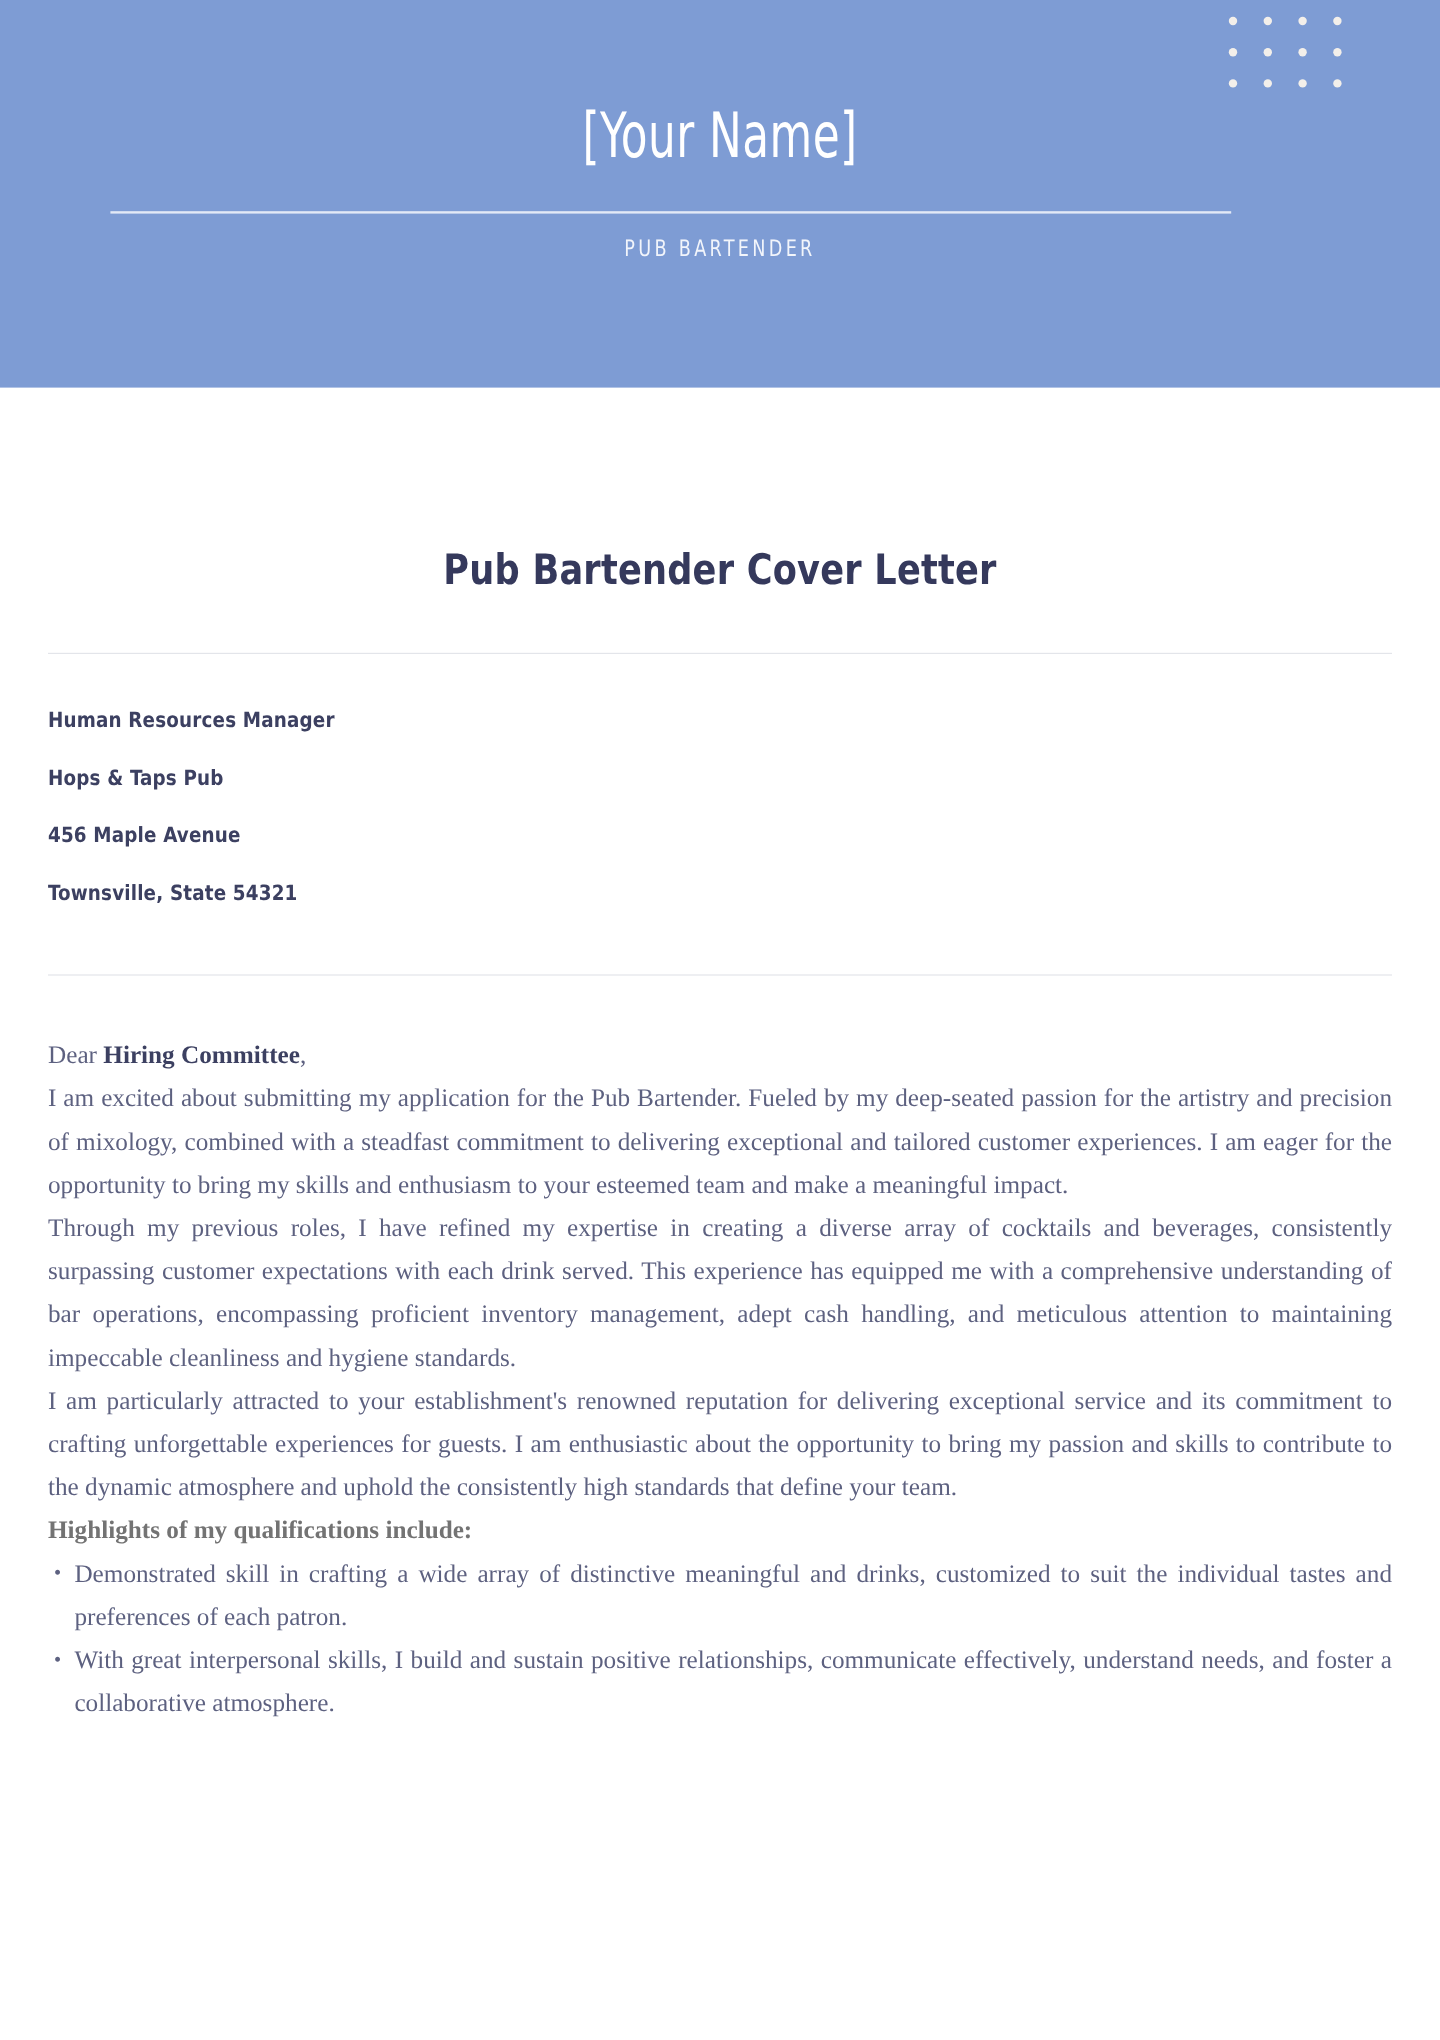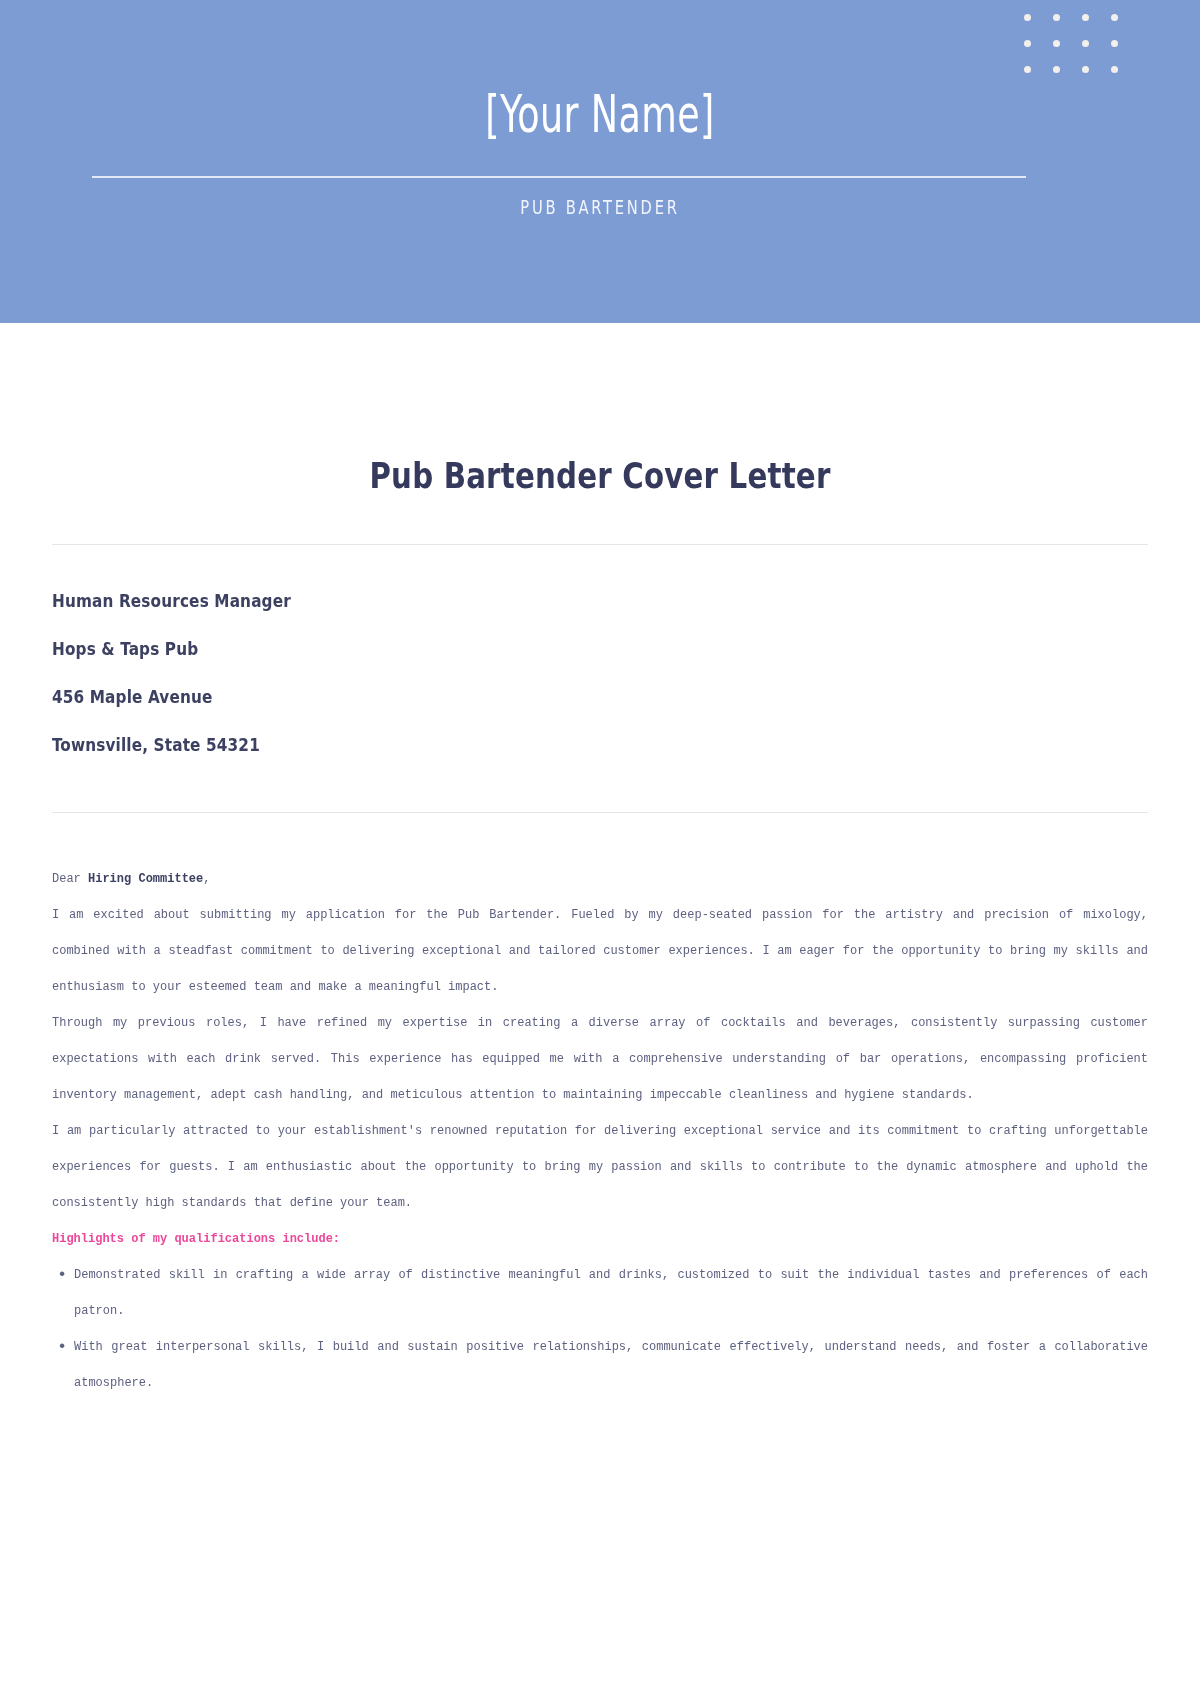--- a/index.html
+++ b/index.html
@@ -79,21 +79,21 @@
     font-weight:400;
     color:#f2f5fb;
     letter-spacing:3.2px;
     transform:scaleX(.86);
   }
 
   
   .page {
     position:relative;
     width:1200px;
-    padding:0 52px;
+    padding:0 40px;
   }
 
   .doc-title {
     margin-top:133px;
     text-align:center;
     font-family:"Liberation Sans Narrow","DejaVu Sans Condensed","Liberation Sans", sans-serif;
     font-size:35px;
     font-weight:700;
     color:#35395c;
     letter-spacing:.2px;
@@ -118,41 +118,41 @@
     color:#3c4061;
     letter-spacing:.15px;
     margin-bottom:28px;
     transform:scaleX(.97);
     transform-origin:left;
   }
   .recipient .line:last-child { margin-bottom:0; }
 
   .letter {
     margin-top:48px;
-    font-family:Liberation Mono, monospace;
-    font-size:12px;
+    font-family:Liberation Serif, serif;
+    font-size:21px;
     line-height:36px;
     color:#5d6180;
     text-align:justify;
     text-justify:inter-word;
   }
 
   .salutation {
     margin-bottom:0;
   }
   .salutation b { color:#3c4061; font-weight:700; }
 
   .letter p.para {
     margin:0;
     text-align:justify;
   }
 
   .highlights-head {
     font-weight:700;
-    color:#ec4899;
+    color:#737373;
     margin:0;
     text-align:left;
   }
 
   ul.bullets {
     list-style:none;
     margin:0;
     padding:0;
   }
   ul.bullets li {

